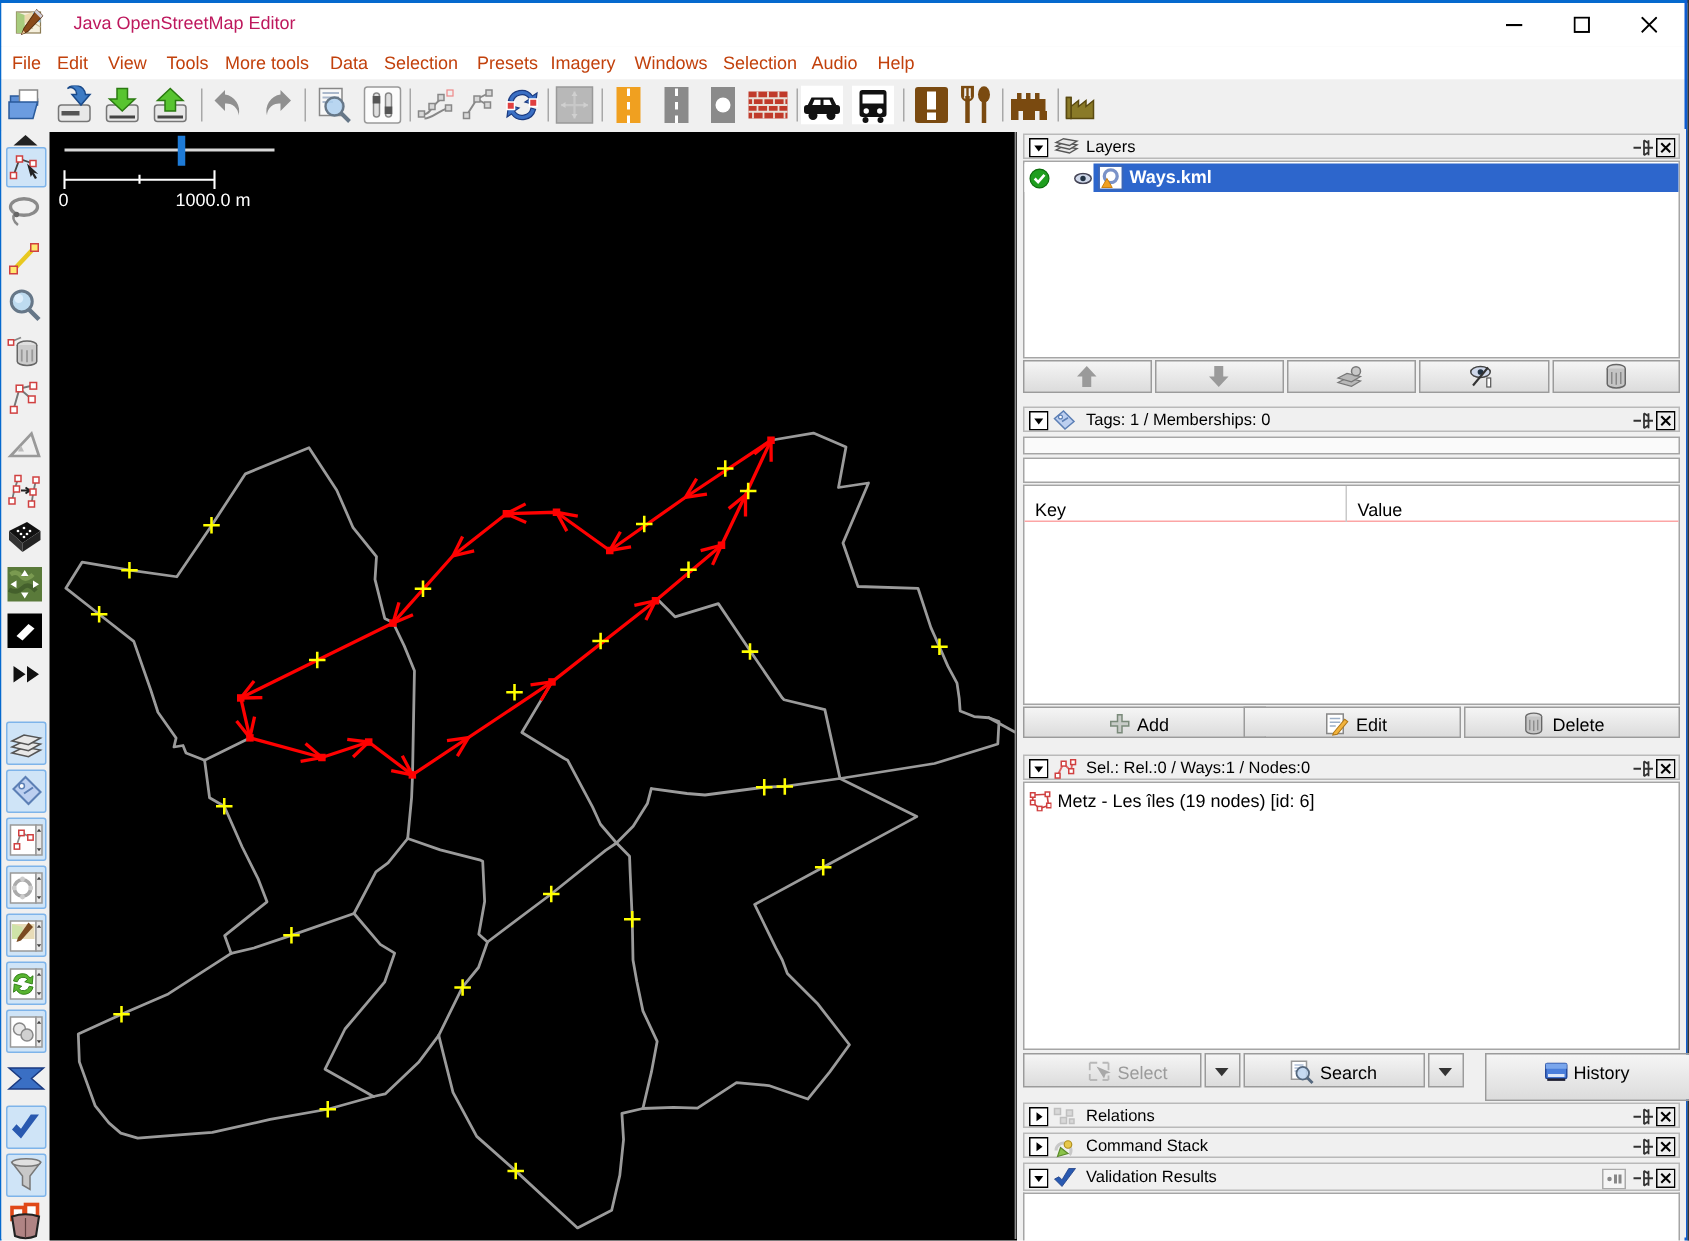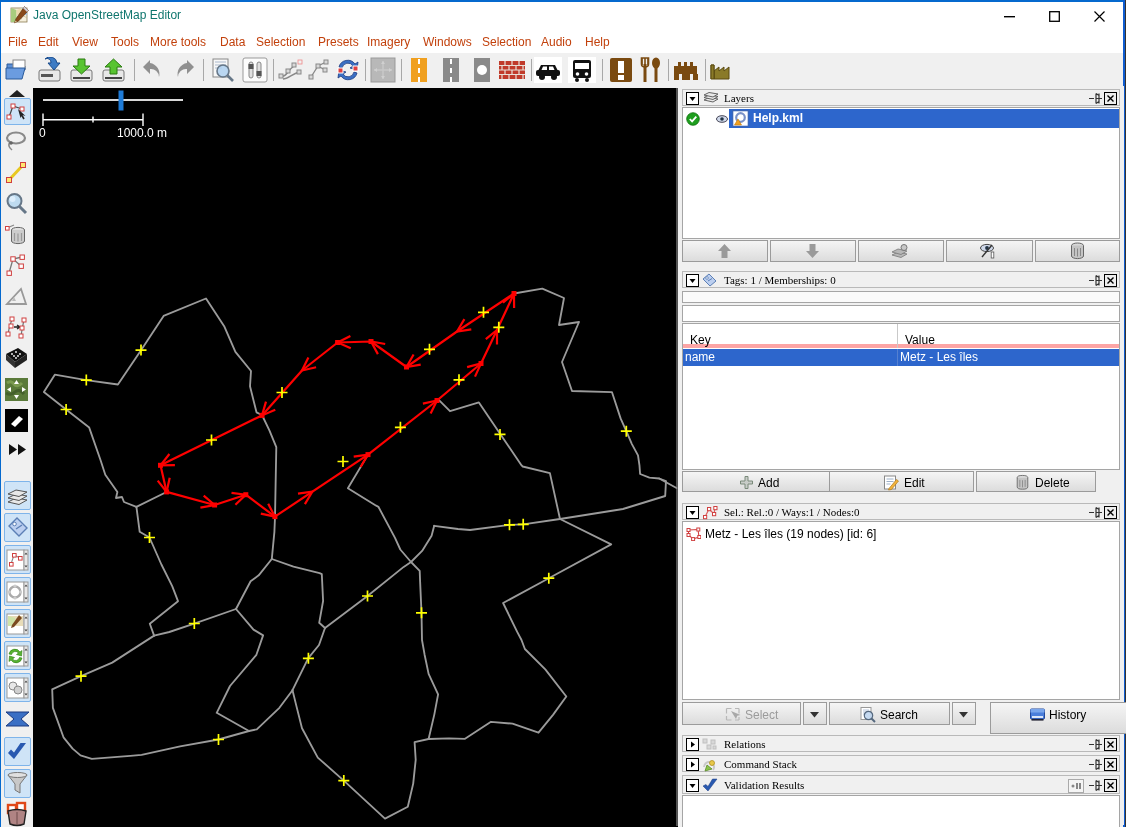--- a/index.html
+++ b/index.html
@@ -6,38 +6,38 @@
   html,body { width:1126px; height:827px; overflow:hidden; background:#fff;
     font-family:"Liberation Sans", sans-serif; }
   .abs { position:absolute; }
   #win { position:absolute; left:0; top:0; width:1126px; height:827px;
     border-left:1px solid #0569ce; border-right:1px solid #0569ce;
     border-top:2px solid #0569ce; background:#f0f0f0; }
   #rborder { position:absolute; left:1123px; top:0; width:2px; height:827px; background:#0f5cd0; }
   #rborder2 { position:absolute; left:1125px; top:0; width:1px; height:827px; background:#333; }
   
   #title { position:absolute; left:1px; top:2px; width:1124px; height:29px; background:#ffffff; }
-  #title .txt { position:absolute; left:32px; top:6px; font-size:12px; color:#0f766e;text-align:center; }
+  #title .txt { position:absolute; left:48px; top:6px; font-size:12px; color:#be185d;text-align:center; }
   
   #menu { position:absolute; left:1px; top:31px; width:1124px; height:22px; background:#ffffff; }
   #menu span { position:absolute; top:4px; font-size:12px; color:#c2410c; }
   
   #toolbar { position:absolute; left:1px; top:53px; width:1124px; height:34px; background:#f0f0f0; }
   .tsep { position:absolute; top:6px; width:1px; height:22px; background:#a8a8a8; }
   
   #sidebar { position:absolute; left:1px; top:87px; width:32px; height:739px; background:#f0f0f0; }
   .sbtn { position:absolute; left:3px; width:27px; height:27px; }
   .sbtn.on { background:#cfe4f7; border:1px solid #7eb4ea; border-radius:2px; }
   
   #map { position:absolute; left:33px; top:88px; width:645px; height:739px; background:#000; }
   
   #rightcol { position:absolute; left:678px; top:86px; width:446px; height:739px; background:#f0f0f0; }
   .phead { position:absolute; left:682px; width:438px; height:17px; background:#f0f0f0;
     border:1px solid #b9b9b9; }
-  .phead .ptxt { position:absolute; left:41px; top:2px; font-size:11px; color:#000;font-family:Liberation Serif, serif; }
+  .phead .ptxt { position:absolute; left:41px; top:2px; font-size:11px; color:#000; }
   .pwhite { position:absolute; left:682px; width:438px; background:#fff; border:1px solid #a5a5a5; }
   .gbtn { position:absolute; background:linear-gradient(#f5f5f5,#dcdcdc); border:1px solid #9b9b9b;
     font-size:12px; color:#000; text-align:center; }
   .selblue { background:#2d66cc; color:#fff; }
 </style>
 </head>
 <body>
 <div id="win"></div>
 <div id="title">
   <svg class="abs" style="left:9px;top:4px" width="19" height="19" viewBox="0 0 19 19">
@@ -623,21 +623,21 @@
   <svg class="abs" style="left:33px;top:6px" width="12" height="8" viewBox="0 0 12 8">
     <ellipse cx="6" cy="4" rx="5.5" ry="3.3" fill="#cfd8ea" stroke="#445" stroke-width="1"></ellipse>
     <circle cx="6" cy="4" r="1.8" fill="#234"></circle>
   </svg>
   <div class="abs selblue" style="left:46px;top:0;width:390px;height:19px"></div>
   <svg class="abs" style="left:49px;top:1px" width="17" height="17" viewBox="0 0 17 17">
     <rect x="0.5" y="0.5" width="16" height="16" fill="#fff" stroke="#3a66b8" stroke-width="1.6"></rect>
     <circle cx="8.5" cy="7.5" r="4.3" fill="none" stroke="#7a92c8" stroke-width="2.2"></circle>
     <path d="M6,9 l3.5,6 h-7 z" fill="#f0a020" stroke="#c87800" stroke-width="0.6"></path>
   </svg>
-  <span class="abs" style="left:70px;top:2px;color:#fff;font-weight:bold;font-size:12px">Help.kml</span>
+  <span class="abs" style="left:70px;top:2px;color:#fff;font-weight:bold;font-size:12px">Ways.kml</span>
 </div>
 <div class="abs" id="laybtns" style="left:682px;top:240px;width:438px;height:22px">
   <div class="gbtn" style="left:0;top:0;width:86px;height:22px"></div>
   <div class="gbtn" style="left:88px;top:0;width:86px;height:22px"></div>
   <div class="gbtn" style="left:176px;top:0;width:86px;height:22px"></div>
   <div class="gbtn" style="left:264px;top:0;width:87px;height:22px"></div>
   <div class="gbtn" style="left:353px;top:0;width:85px;height:22px"></div>
   <svg class="abs" style="left:34px;top:3px" width="17" height="16" viewBox="0 0 17 16">
       <path d="M8.5,1 L15,8 H11.5 V15 H5.5 V8 H2 Z" fill="#9a9a9a"></path>
     </svg>
@@ -679,47 +679,42 @@
     <path d="M1,6.5 h5 M8,1.5 v10 M11,1.5 v10 M8,1.5 l3,2 M8,11.5 l3,-2 M8,6.5 h6" stroke="#333" stroke-width="1.2" fill="none"></path>
   </svg>
   <svg class="abs" style="left:421px;top:2px" width="13" height="13" viewBox="0 0 13 13">
     <rect x="0.5" y="0.5" width="12" height="12" fill="#eee" stroke="#000"></rect>
     <path d="M3.5,3.5 l6,6 M9.5,3.5 l-6,6" stroke="#000" stroke-width="1.4"></path>
   </svg>
 </div>
 <div class="pwhite" style="top:291px;height:12px;background:#fafafa"></div>
 <div class="pwhite" style="top:305px;height:17px"></div>
 <div class="pwhite" style="top:323px;height:147px">
-  <div class="abs" style="left:0;top:0;width:436px;height:24px;border-bottom:4px solid #fca5a5">
+  <div class="abs" style="left:0;top:0;width:436px;height:24px;border-bottom:1px solid #fca5a5">
     <span class="abs" style="left:7px;top:9px;font-size:12px">Key</span>
     <span class="abs" style="left:222px;top:9px;font-size:12px">Value</span>
     <div class="abs" style="left:214px;top:0;width:1px;height:24px;background:#c9c9c9"></div>
-  </div>
-  <div class="abs selblue" style="left:0;top:25px;width:436px;height:17px;font-size:12px">
-    <span class="abs" style="left:2px;top:1px">name</span>
-    <span class="abs" style="left:217px;top:1px">Metz - Les îles</span>
-    <div class="abs" style="left:214px;top:0;width:1px;height:17px;background:#5580d0"></div>
   </div>
 </div>
 <div class="abs" style="left:682px;top:471px;width:438px;height:21px">
   <div class="gbtn" style="left:0;top:0;width:162px;height:21px">
     <svg class="abs" style="left:56px;top:3px" width="15" height="15" viewBox="0 0 15 15">
       <path d="M6,1.5 h3 v4.5 h4.5 v3 h-4.5 v4.5 h-3 v-4.5 h-4.5 v-3 h4.5 z" fill="#c8ccc8" stroke="#7a8a7a"></path>
     </svg>
     <span class="abs" style="left:75px;top:4px">Add</span>
   </div>
   <div class="gbtn" style="left:147px;top:0;width:145px;height:21px">
     <svg class="abs" style="left:53px;top:2px" width="17" height="17" viewBox="0 0 17 17">
       <rect x="1.5" y="2" width="11" height="13" fill="#fff" stroke="#888"></rect>
       <path d="M3.5,5 h7 M3.5,7.5 h7 M3.5,10 h4" stroke="#9db0c8" stroke-width="1"></path>
       <path d="M6,14.5 L13.5,5.5 L15.5,7 L8.5,15.5 L5.5,16 Z" fill="#f2b33c" stroke="#b07818" stroke-width="0.7"></path>
     </svg>
     <span class="abs" style="left:74px;top:4px">Edit</span>
   </div>
-  <div class="gbtn" style="left:294px;top:0;width:120px;height:21px">
+  <div class="gbtn" style="left:294px;top:0;width:144px;height:21px">
     <svg class="abs" style="left:38px;top:2px" width="15" height="17" viewBox="0 0 17 18">
       <ellipse cx="8.5" cy="3.6" rx="6" ry="2.6" fill="#d8d8d8" stroke="#666"></ellipse>
       <path d="M2.5,3.6 V14 a6,2.6 0 0 0 12,0 V3.6" fill="#c4c4c4" stroke="#666"></path>
       <path d="M5.5,6 V14 M8.5,6.5 V14.5 M11.5,6 V14" stroke="#888" stroke-width="1"></path>
     </svg>
     <span class="abs" style="left:58px;top:4px">Delete</span>
   </div>
 </div>
 
 <div class="phead" style="top:503px">

